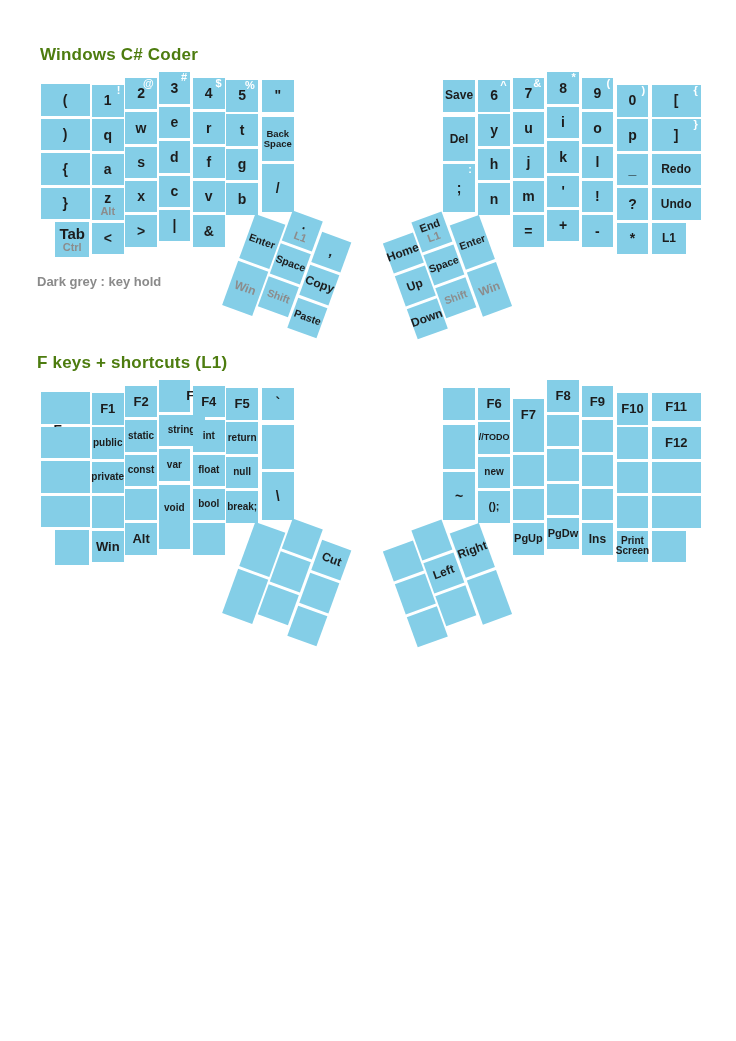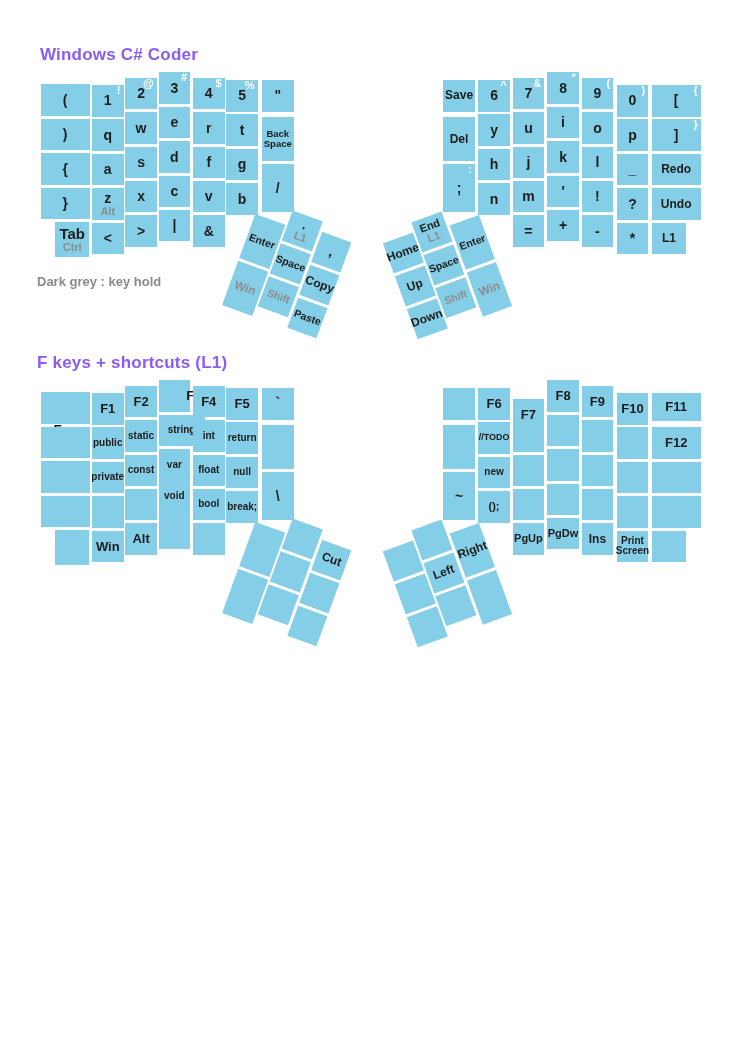--- a/index.html
+++ b/index.html
@@ -1,21 +1,21 @@
 <!DOCTYPE html>
 <html><head>
 <meta charset="utf-8">
 <style>
   html,body{margin:0;padding:0;}
   body{
     width:736px;height:1041px;position:relative;background:#ffffff;
     font-family:"Liberation Sans",sans-serif;overflow:hidden;
   }
   .title{
-    position:absolute;font-size:17px;font-weight:bold;color:#8b5cf6;
+    position:absolute;font-size:17px;font-weight:bold;color:#4d7c0f;
     letter-spacing:.2px;white-space:nowrap;
   }
   .t1{left:40px;top:45px;}
   .t2{left:37px;top:353px;}
   .legend{
     position:absolute;left:37px;top:274px;font-size:13px;font-weight:bold;
     color:#8a8a8a;white-space:nowrap;
   }
   .key{
     position:absolute;background:#84CEE7;color:#1c1c1c;font-weight:bold;
@@ -332,21 +332,21 @@
     </div>
     <div class="key" style="left: 158.6px; top: 380.3px; width: 31.5px; height: 31.5px;">
       <span class="main" style="font-size: 13px; margin-left: 39px;">F3</span>
     </div>
     <div class="key" style="left: 158.6px; top: 414.7px; width: 46px; height: 31.5px;">
       <span class="main" style="font-size: 10px;">string</span>
     </div>
     <div class="key" style="left: 158.6px; top: 449.1px; width: 31.5px; height: 31.5px;">
       <span class="main" style="font-size: 10px;">var</span>
     </div>
-    <div class="key" style="left: 158.6px; top: 473px; width: 31.5px; height: 46px;">
+    <div class="key" style="left: 158.6px; top: 485px; width: 31.5px; height: 46px;">
       <span class="main" style="font-size: 10px;">void</span>
     </div>
     <div class="key" style="left: 158.6px; top: 517.9px; width: 31.5px; height: 31.5px;"></div>
     <div class="key" style="left: 193px; top: 385.7px; width: 31.5px; height: 31.5px; justify-content: center;">
       <span class="main" style="font-size: 13px;">F4</span>
     </div>
     <div class="key" style="left: 193px; top: 420.1px; width: 31.5px; height: 31.5px;">
       <span class="main" style="font-size: 10px;">int</span>
     </div>
     <div class="key" style="left: 193px; top: 454.5px; width: 31.5px; height: 31.5px;">

